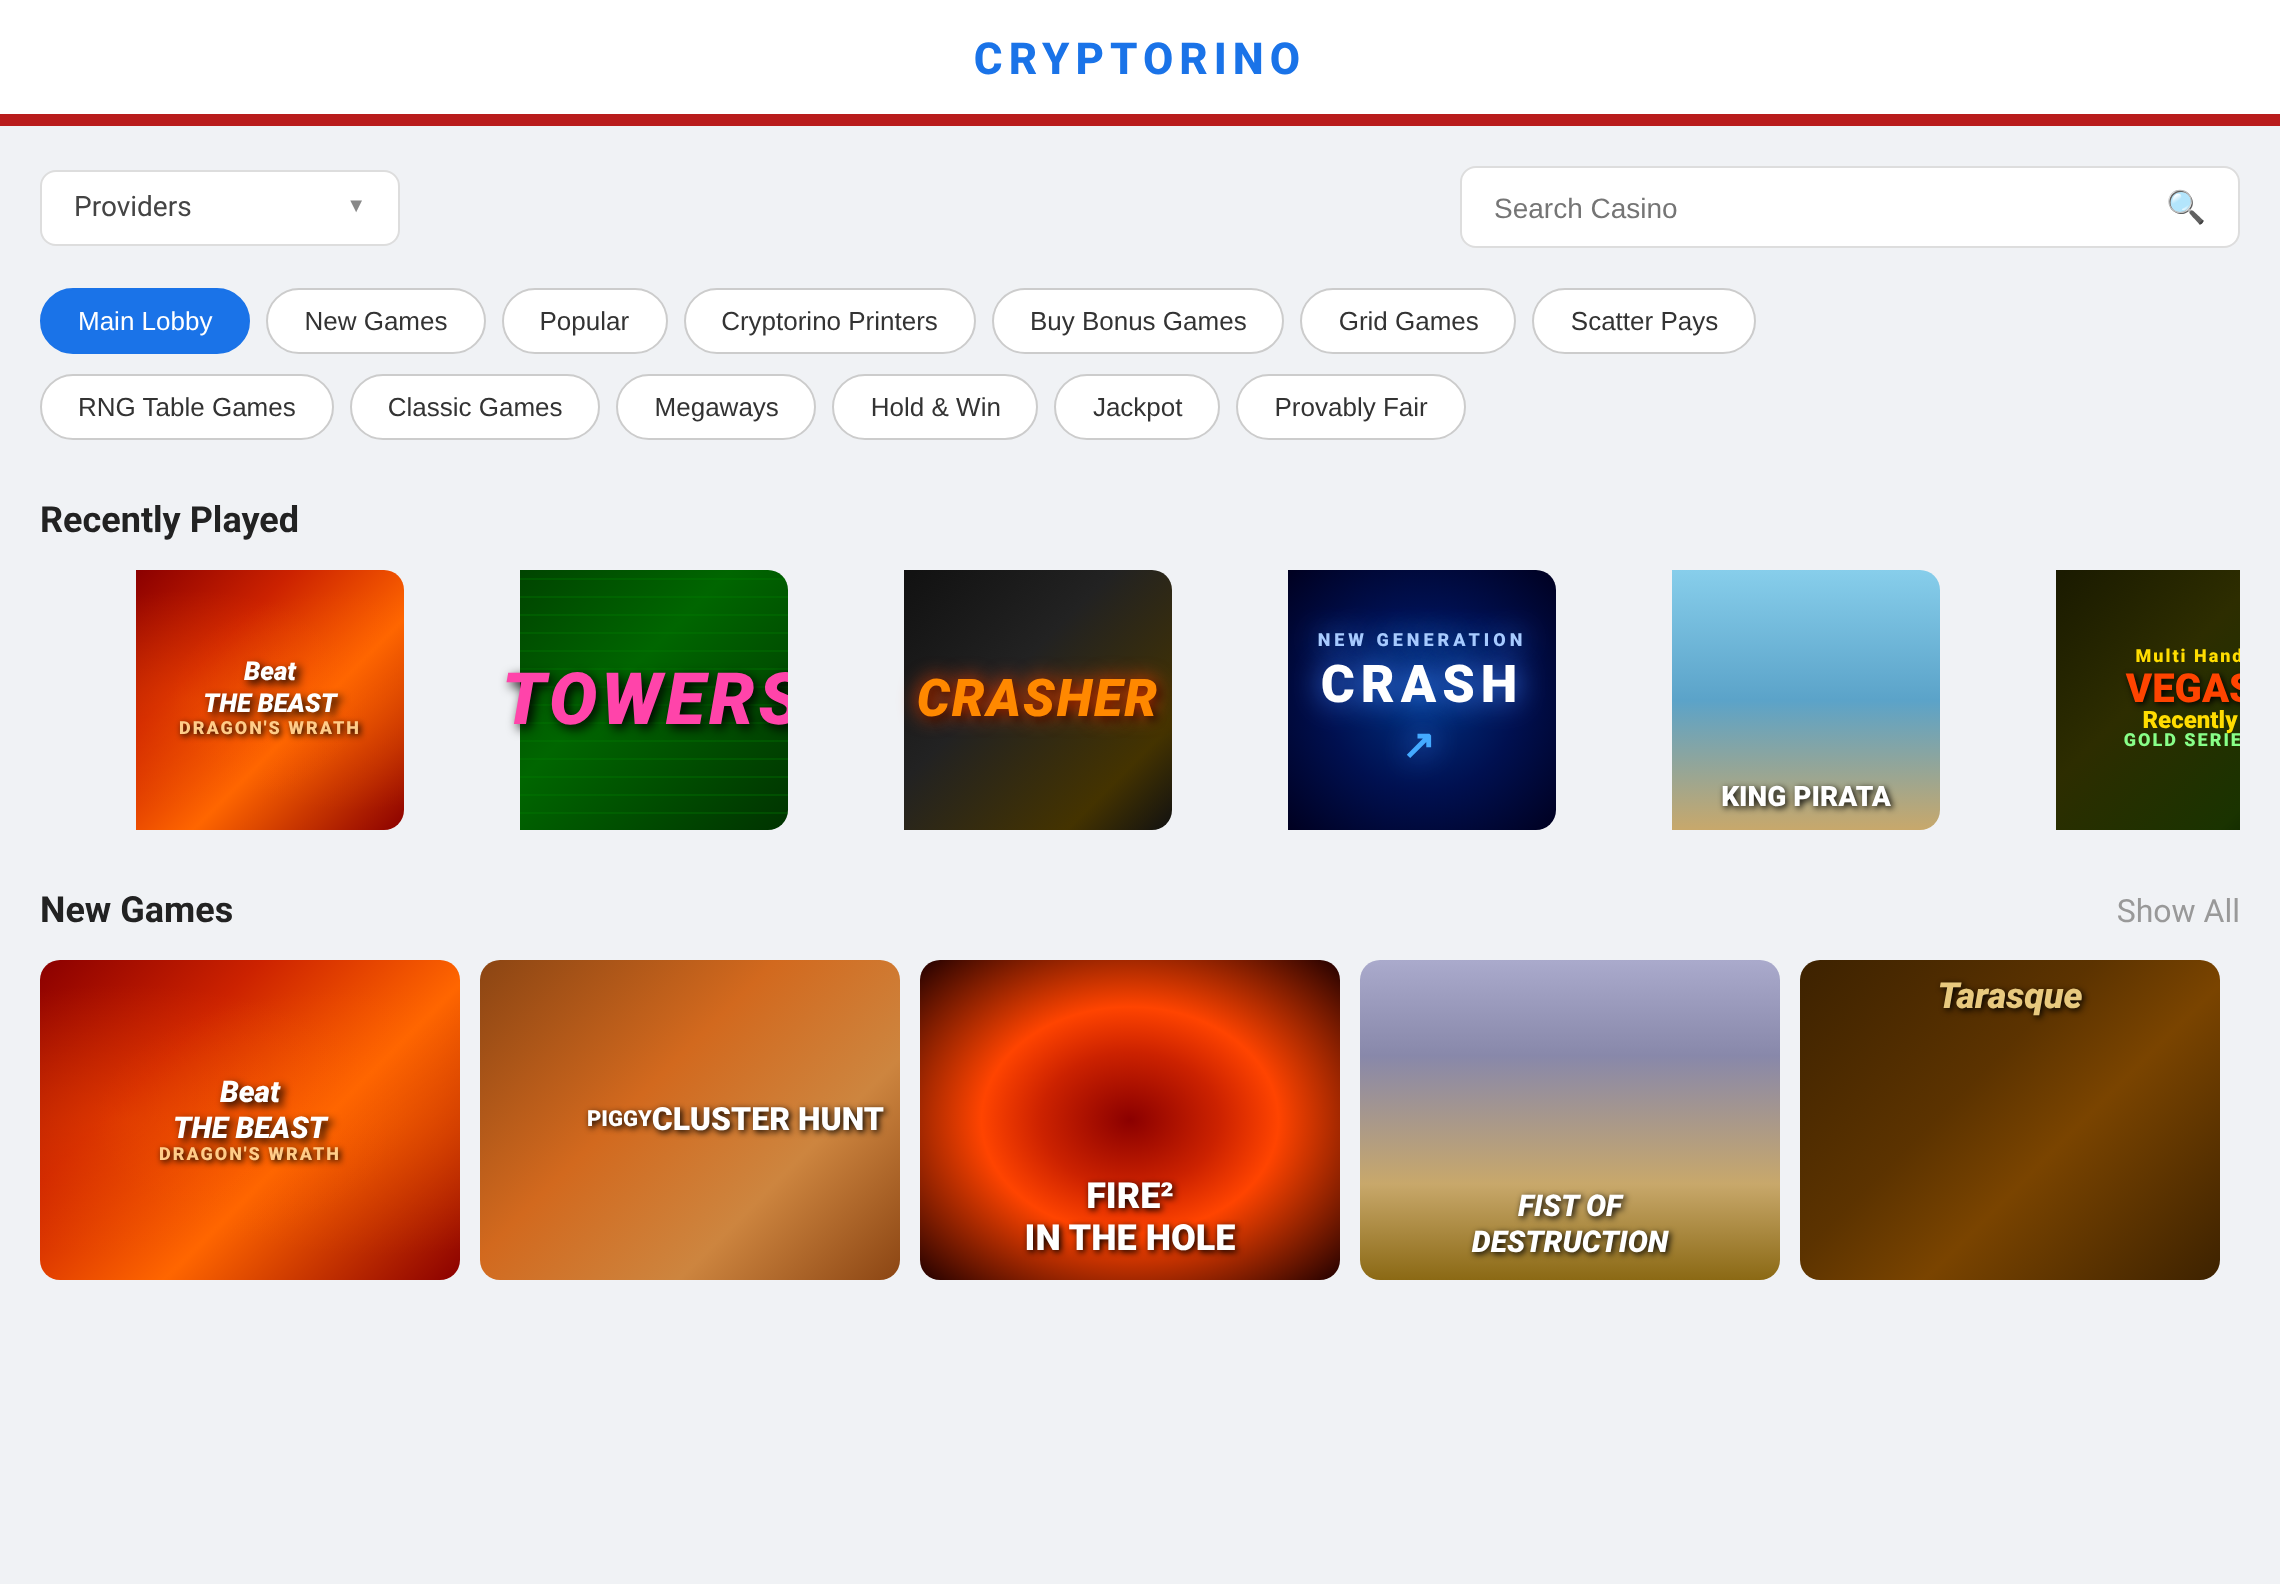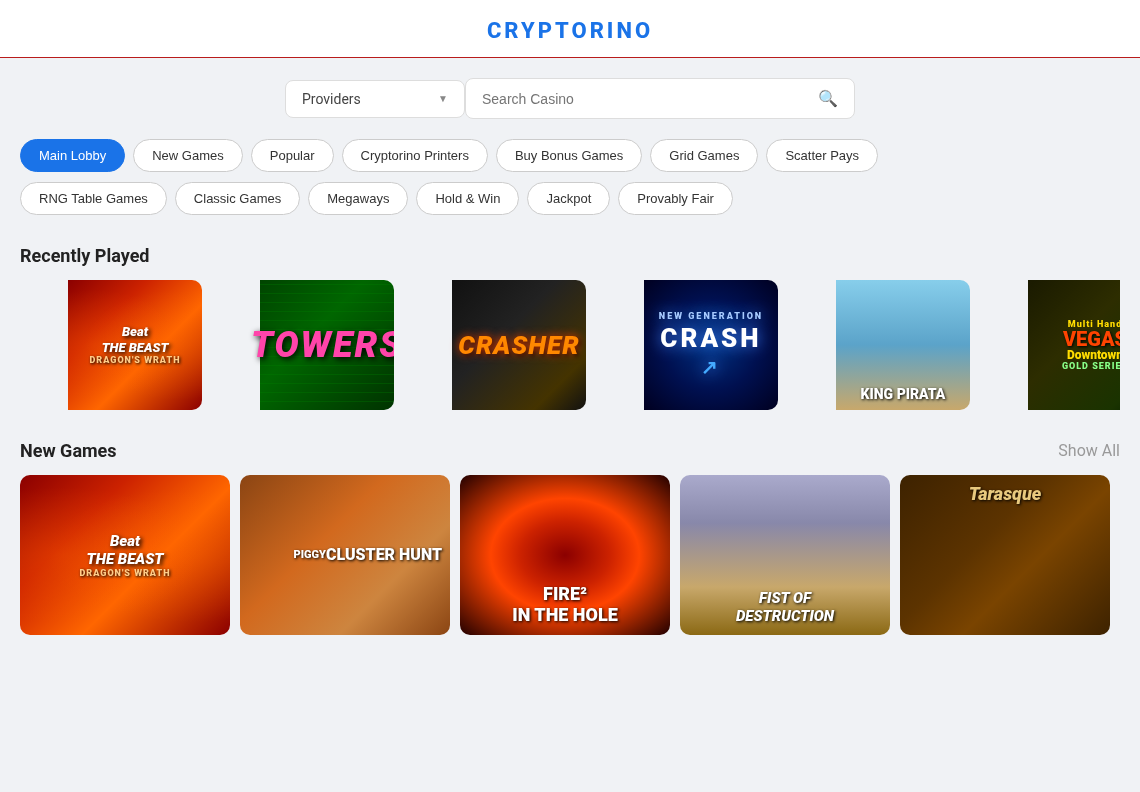--- a/index.html
+++ b/index.html
@@ -8,37 +8,37 @@
       background: #f0f2f5;
       min-height: 792px;
       width: 1140px;
     }
 
     
     .header {
       background: #fff;
       text-align: center;
       padding: 18px 0 14px;
-      border-bottom: 1px solid #b91c1c;
+      border-bottom: 6px solid #b91c1c;
     }
     .header-logo {
       font-size: 22px;
       font-weight: 800;
       letter-spacing: 3px;
       color: #222;
     }
     .header-logo span { color: #1a73e8; }
 
     
     .controls-bar {
       background: #f0f2f5;
       padding: 20px 20px 10px;
       display: flex;
       align-items: center;
-      justify-content: center;
+      justify-content: space-between;
     }
     .providers-dropdown {
       display: flex;
       align-items: center;
       background: #fff;
       border: 1px solid #ddd;
       border-radius: 8px;
       padding: 10px 16px;
       width: 180px;
       cursor: pointer;
@@ -351,21 +351,21 @@
       <div class="game-label" style="flex-direction:column;justify-content:flex-end;padding-bottom:8px;">
         <div style="font-size:14px;font-weight:900;color:#fff;text-shadow:1px 1px 3px #000;text-align:center;">KING PIRATA</div>
       </div>
     </div>
       </div>
       <div class="game-card game-card-recent" title="Multi Hand Vegas Downtown Gold Series">
         <div class="game-vegas" style="width:100%;height:100%">
       <div class="game-label" style="flex-direction:column;align-items:center;">
         <div style="font-size:9px;color:#ffdd00;letter-spacing:1px;">Multi Hand</div>
         <div style="font-size:20px;font-weight:900;color:#ff4400;line-height:1;text-shadow:1px 1px 3px #000;">VEGAS</div>
-        <div style="font-size:12px;font-weight:900;color:#ffdd00;line-height:1;">Downtown</div>
+        <div style="font-size:12px;font-weight:900;color:#ffdd00;line-height:1;">Recently</div>
         <div style="font-size:9px;color:#88ff88;letter-spacing:1px;">GOLD SERIES</div>
       </div>
     </div>
       </div>
     </div>
 
   <div class="section-header">
     <span class="section-title">New Games</span>
     <span class="show-all">Show All</span>
   </div>

